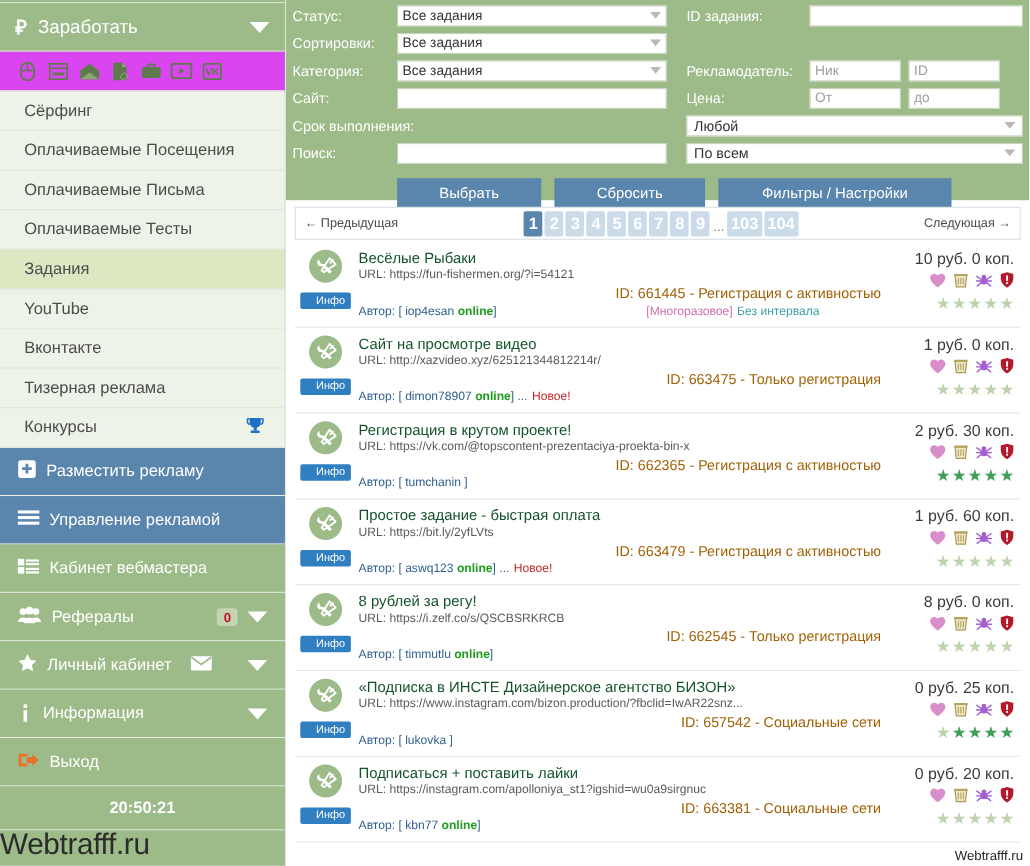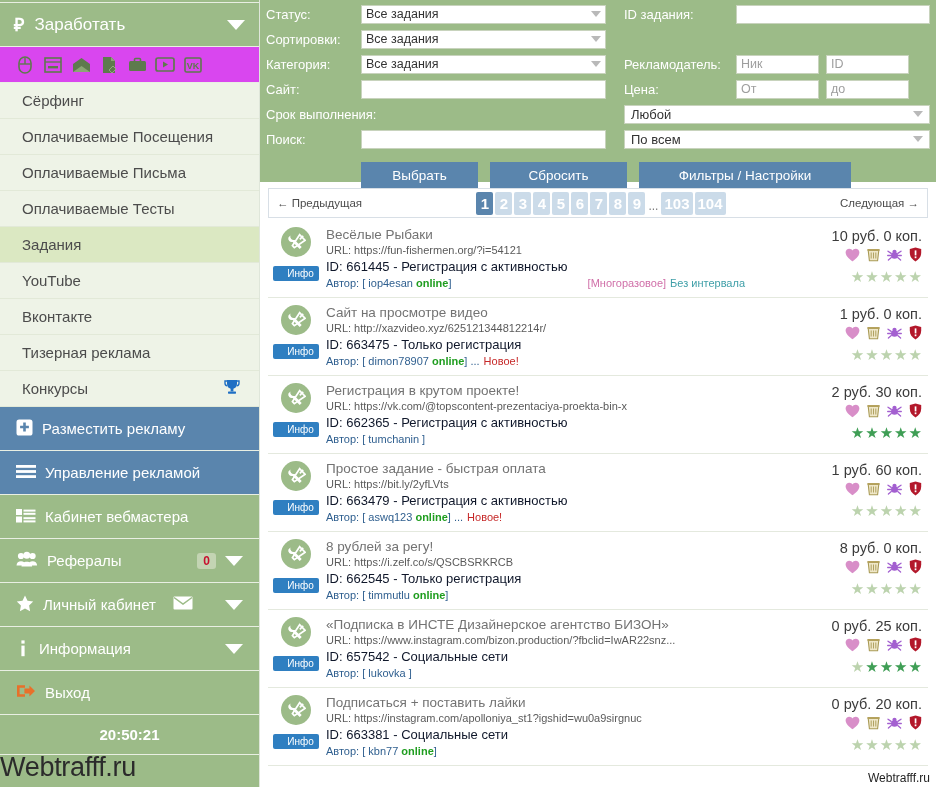--- a/index.html
+++ b/index.html
@@ -121,21 +121,21 @@
   .frow-full { display:flex; align-items:center; height:24px; margin-bottom:1px;justify-content:center; }
   .fwide-sel { flex:1; height:19px; background:#ffffff; border:1px solid #c8d3bd;
     display:flex; align-items:center; padding:0 6px; font-size:13px; color:#333; }
   .fwide-sel .v { flex:1; }
   .fbtns { display:flex; gap:12px; padding: 10px 0 0 95px; }
   .fbtn {
     background:#5a85ad; color:#fff; border:none; height:26px;
     font-size:13.5px; font-family:"Liberation Sans", sans-serif;
     cursor:pointer; padding:0 10px;
   }
-  .fbtn.b1 { width:117px;text-align:center; }
+  .fbtn.b1 { width:131px;text-align:center; }
   .fbtn.b2 { width:137px; }
   .fbtn.b3 { width:212px; }
 
   
   .pager-wrap { padding: 6px 8px 0 8px; background:#ffffff; }
   .pager {
     border:1px solid #d8dfe6; background:#ffffff;
     height:30px; display:flex; align-items:center; padding:12px 8px;
   }
   .pg-prev, .pg-next { color:#4b4b4b; font-size:11.5px; }
@@ -159,23 +159,23 @@
   .t-ava { width:52px; flex:none; display:flex; flex-direction:column; align-items:center; }
   .t-circle {
     width:30px;height:30px;border-radius:50%;background:#9cbb88;
     display:flex;align-items:center;justify-content:center;margin-top:1px;
   }
   .t-info-badge {
     margin-top:9px; background:#2f7fc1; color:#ffffff; font-size:10px;
     padding:2px 5px 2px 14px; border-radius:2px; line-height:1.1;
   }
   .t-body { flex:1; min-width:0; padding-left:4px; }
-  .t-title { color:#737373; font-size:13.5px; line-height:17px; white-space:nowrap; overflow:hidden; text-overflow:ellipsis;}
+  .t-title { color:#14532d; font-size:13.5px; line-height:17px; white-space:nowrap; overflow:hidden; text-overflow:ellipsis;}
   .t-url { color:#5a5a5a; font-size:11px; line-height:15px; white-space:nowrap; overflow:hidden; text-overflow:ellipsis;}
-  .t-id { color:#0f172a; font-size:13px; line-height:18px; }
+  .t-id { color:#a16207; font-size:13px; line-height:18px;text-align:right; }
   .t-bottom { display:flex; align-items:center; font-size:11px; line-height:15px; }
   .t-author { color:#555555; }
   .t-nick { color:#2f5f8f; }
   .t-online { color:#1f9d1f; font-weight:bold;text-align:right; }
   .t-new { color:#c62828; margin-left:4px; }
   .t-tags { margin-left:auto; margin-right:56px; font-size:11px; white-space:nowrap;}
   .t-tag-multi { color:#d06fa8; }
   .t-tag-int { color:#3f9fa8; margin-left:4px; }
   .t-right { width:125px; flex:none; text-align:right; padding-right:4px; }
   .t-price { color:#3b3b3b; font-size:14.5px; line-height:20px; white-space:nowrap;}

